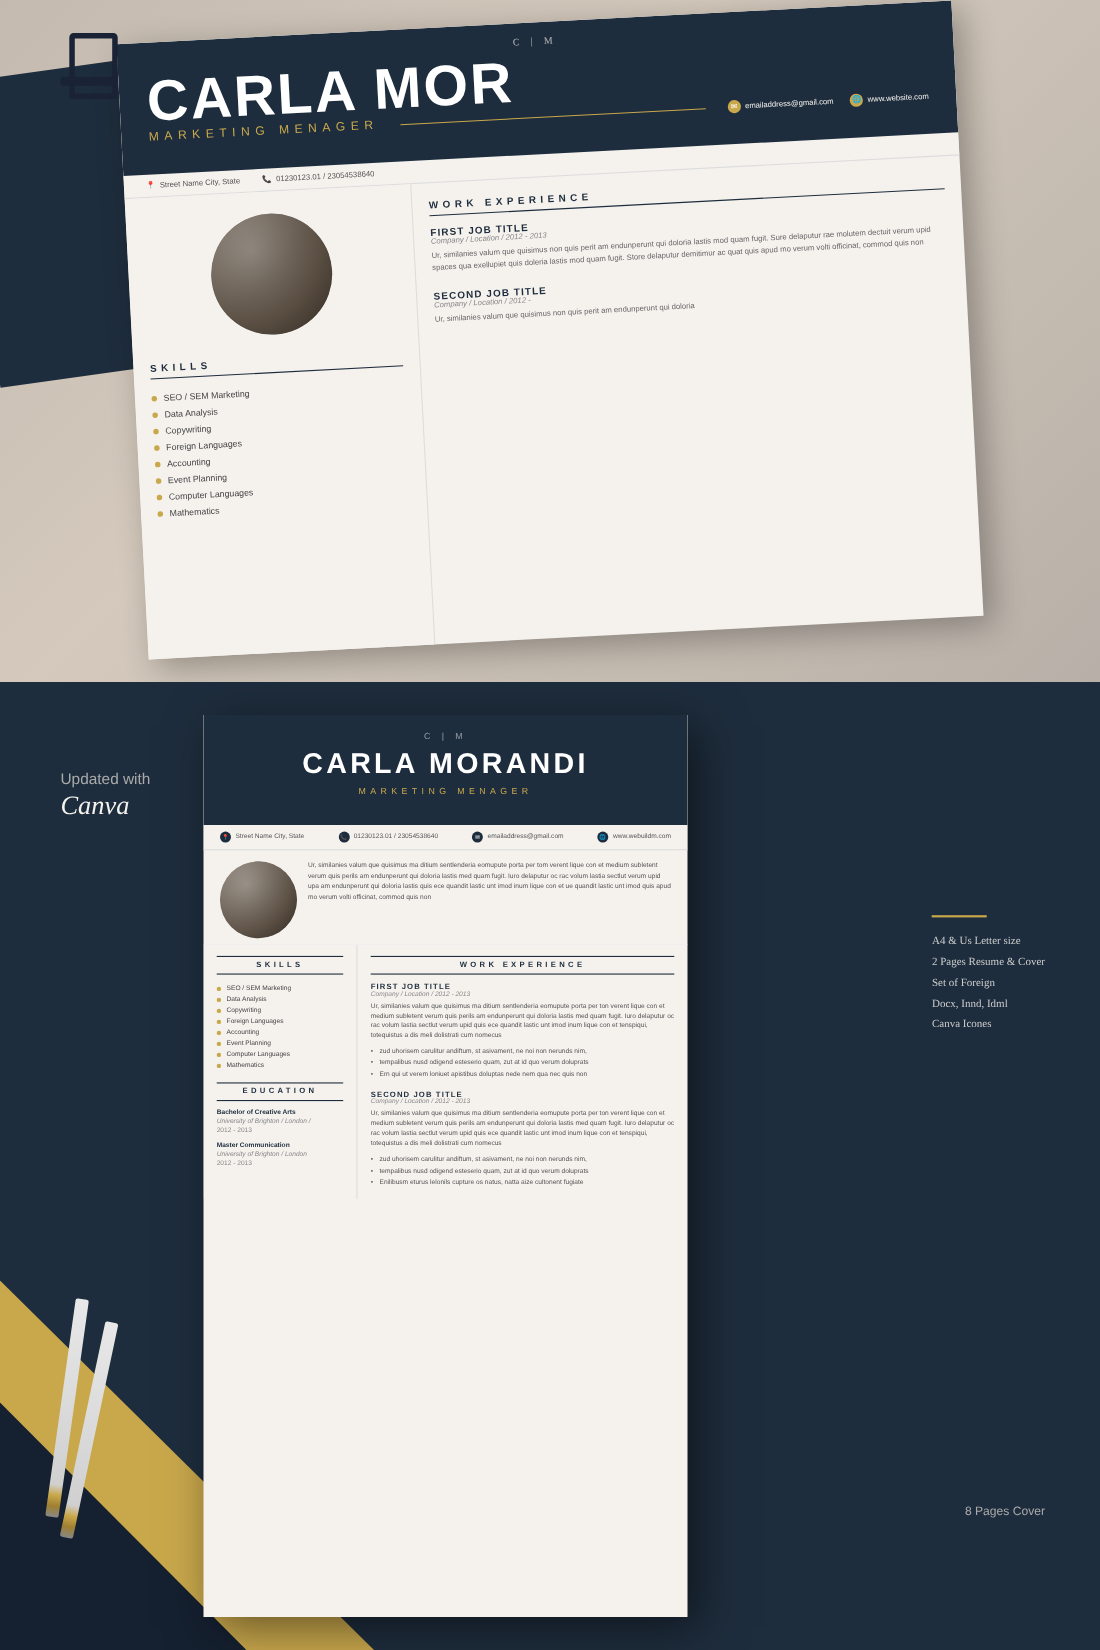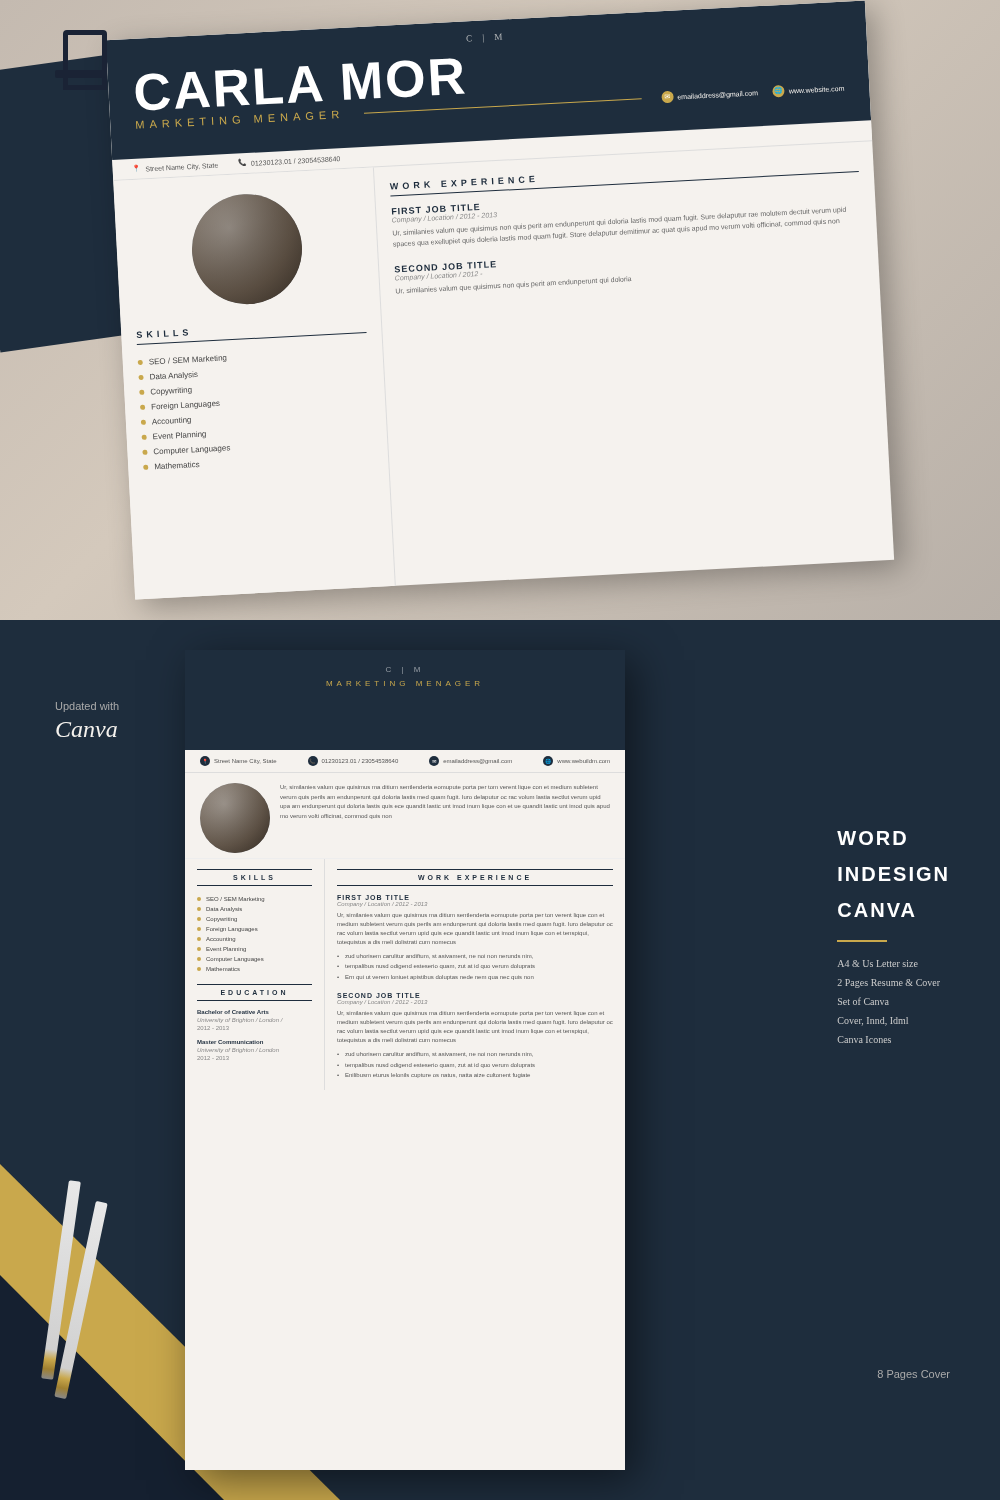--- a/index.html
+++ b/index.html
@@ -329,21 +329,21 @@
     
     .canva-label {
       position: absolute;
       left: 55px;
       top: 80px;
       z-index: 10;
       color: #f5f2ee;
     }
 
     .canva-label .updated-text {
-      font-size: 11px;
+      font-size: 14px;
       font-family: Arial, sans-serif;
       color: #aaa;
       margin-bottom: 4px;
     }
 
     .canva-label .canva-text {
       font-size: 24px;
       font-family: 'Georgia', serif;
       font-style: italic;
       color: #f5f2ee;
@@ -736,20 +736,21 @@
 
   <div class="canva-label">
     <div class="updated-text">Updated with</div>
     <div class="canva-text">Canva</div>
   </div>
 
   <div class="resume-mockup-bottom">
 
     <div class="resume-header-bottom">
       <div class="mono-b">C | M</div>
+      <div class="name-b">CARLA MORANDI</div>
       <div class="title-b">MARKETING MENAGER</div>
     </div>
 
     <div class="contact-bar-b">
       <div class="contact-bar-item">
         <div class="contact-bar-icon">📍</div>
         <span>Street Name City, State</span>
       </div>
       <div class="contact-bar-item">
         <div class="contact-bar-icon">📞</div>
@@ -846,31 +847,26 @@
               <div class="job-bullet-b">zud uhorisem carulitur andiftum, st asivament, ne noi non nerunds nim,</div>
               <div class="job-bullet-b">tempalibus nusd odigend esteserio quam, zut at id quo verum doluprats</div>
               <div class="job-bullet-b">Enilibusm eturus lelonils cupture os natus, natta aize cultonent fugiate</div>
             </div>
         </div>
       </div>
     </div>
   </div>
 
   <div class="info-panel">
-    <div id="format-list">
-        <div class="info-format">WORD</div>
-        <div class="info-format">INDESIGN</div>
-        <div class="info-format">CANVA</div>
-      </div>
     <div class="gold-divider"></div>
     <div id="detail-list">
         <div class="info-details">
           <div>A4 &amp; Us Letter size</div>
           <div>2 Pages Resume &amp; Cover</div>
-          <div>Set of Canva</div>
-          <div>Cover, Innd, Idml</div>
+          <div>Set of Foreign</div>
+          <div>Docx, Innd, Idml</div>
           <div>Canva Icones</div>
         </div>
       </div>
   </div>
 
   <div class="pages-cover-label">8 Pages Cover</div>
 </div>
 
 </body></html>

